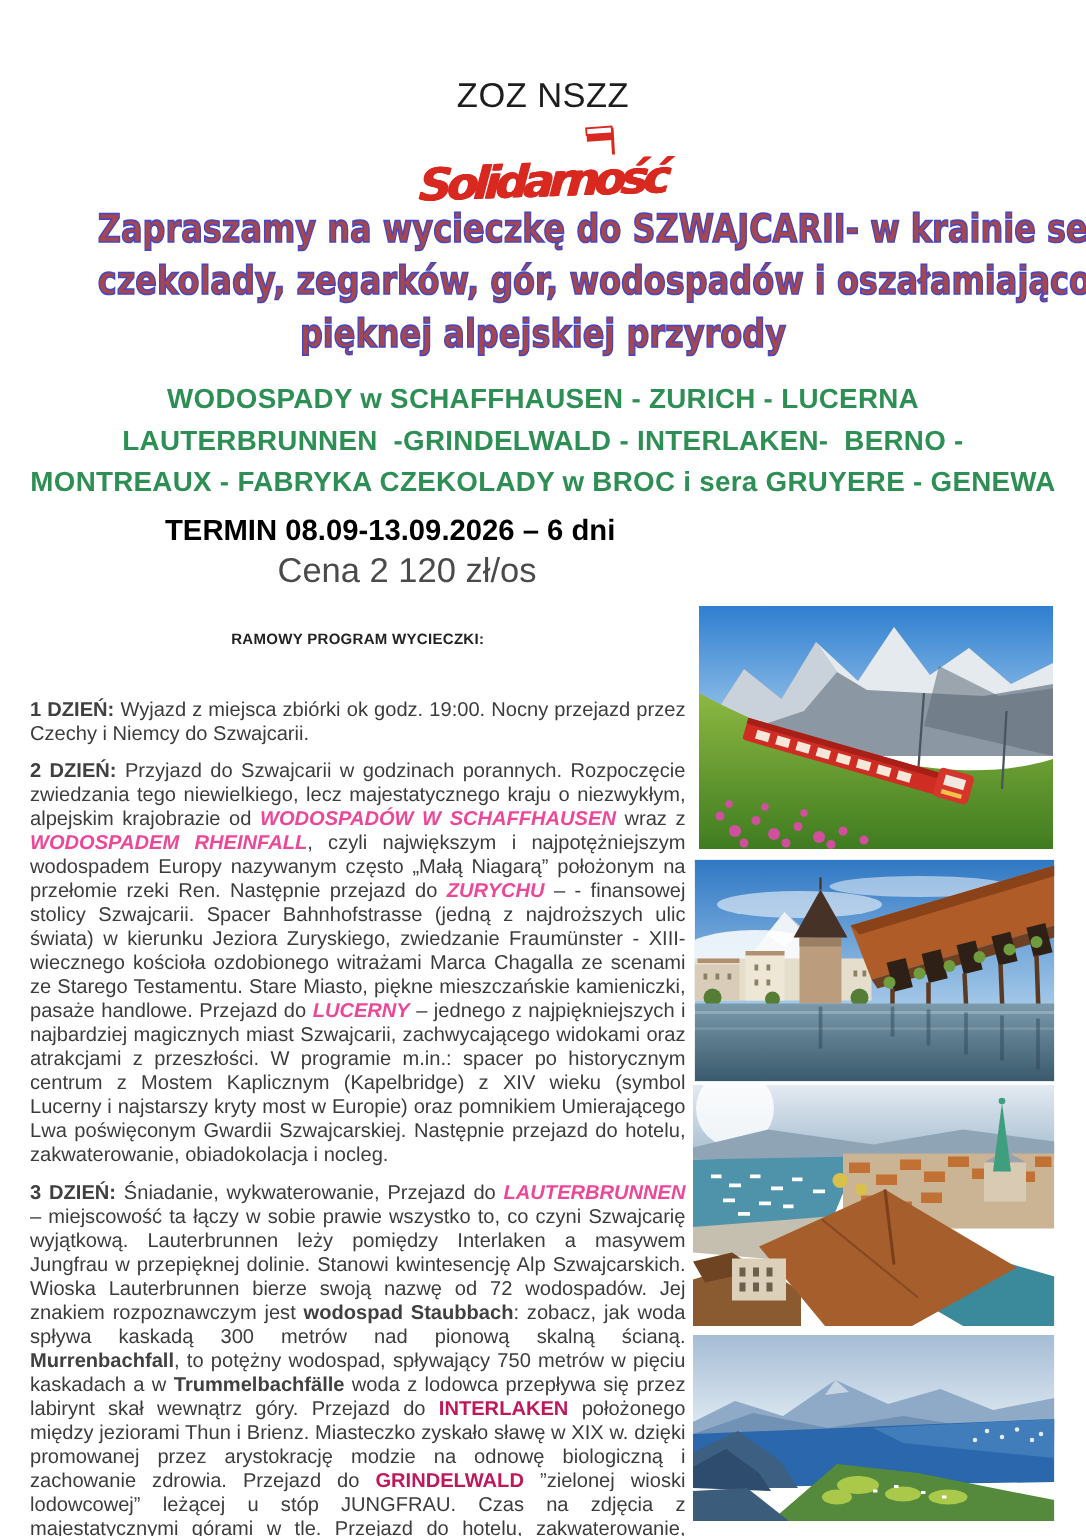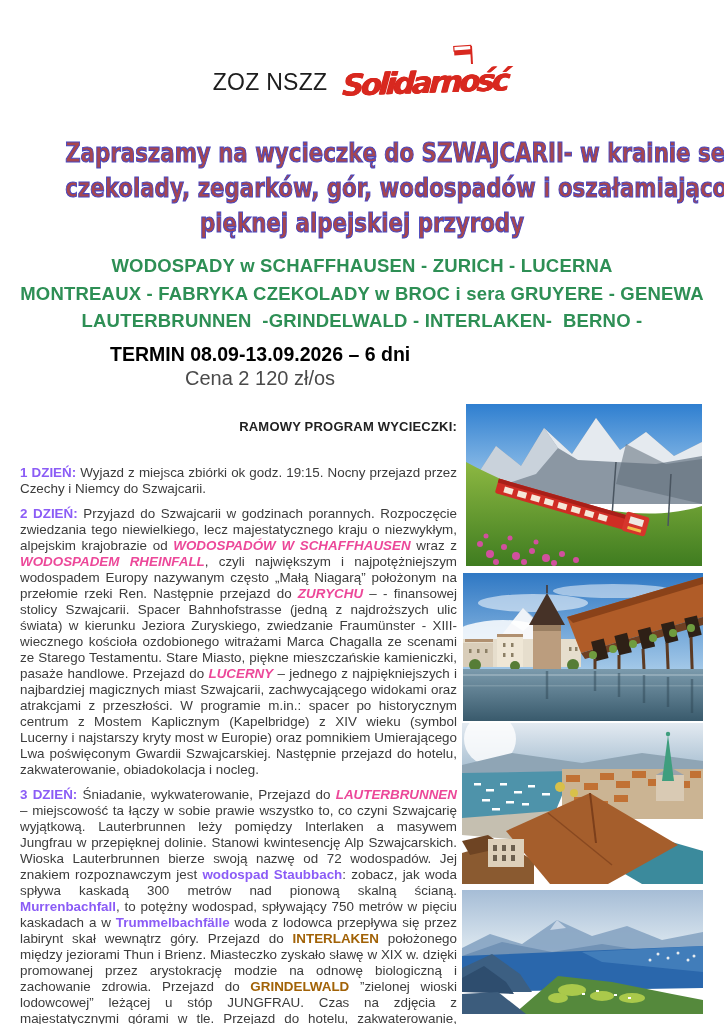--- a/index.html
+++ b/index.html
@@ -1,20 +1,20 @@
 <!DOCTYPE html>
 <html><head>
 <meta charset="utf-8">
 <style>
   html,body{margin:0;padding:0;}
   body{
     width:724px;height:1024px;position:relative;background:#ffffff;
     font-family:"Liberation Sans",sans-serif;overflow:hidden;color:#3c3c3c;
   }
-  .abs{position:absolute;}
+  .abs{position:absolute;flex-direction:column;}
 
   
   .header{top:50px;left:0;width:724px;display:flex;justify-content:center;align-items:center;gap:12px;}
   .header-text{font-size:23px;color:#1d1d1d;letter-spacing:.3px;white-space:pre;}
   .logo{position:relative;height:64px;display:flex;align-items:center;padding:0 4px;}
   .logo-text{
     font-family:"DejaVu Sans",sans-serif;font-weight:bold;font-style:italic;
     font-size:30px;letter-spacing:-3px;color:#d8281f;transform:skewX(-6deg) rotate(-2deg);
     text-shadow:0.6px 0 #d8281f,-0.6px 0 #d8281f;white-space:pre;
   }
@@ -26,30 +26,30 @@
     font-family:"DejaVu Sans",sans-serif;font-weight:bold;font-size:26px;line-height:35px;
     color:#a8464e;-webkit-text-stroke:1.1px #4747c0;transform:scaleX(.82);transform-origin:50% 50%;
     white-space:pre;
   }
 
   
   .route{top:252px;left:0;width:724px;text-align:center;}
   .route-line{font-weight:bold;font-size:18.5px;line-height:27.5px;color:#2e8f55;white-space:pre;letter-spacing:.2px;}
 
   .termin{top:343px;left:110px;font-weight:bold;font-size:19.5px;color:#000000;white-space:pre;}
-  .price{top:367px;left:185px;font-size:20px;color:#4a4a4a;white-space:pre;}
+  .price{top:367px;left:185px;font-size:23px;color:#4a4a4a;white-space:pre;}
 
   
   .program{top:419px;left:20px;width:437px;font-size:13.4px;line-height:16px;text-align:justify;}
-  .program-heading{font-size:13px;font-weight:bold;color:#222;letter-spacing:.2px;margin:0 0 30px 0;text-align:right;}
+  .program-heading{font-size:10px;font-weight:bold;color:#222;letter-spacing:.2px;margin:0 0 30px 0;text-align:center;}
   .program p{margin:0 0 9px 0;}
   .run-n{font-weight:normal;}
-  .run-b{font-weight:bold;color:#8b5cf6;}
+  .run-b{font-weight:bold;color:#404040;}
   .run-ri{font-weight:bold;font-style:italic;color:#ec4899;}
-  .run-rb{font-weight:bold;color:#a16207;}
+  .run-rb{font-weight:bold;color:#be185d;}
 
   
   .photo{position:absolute;overflow:hidden;}
   .photo svg{display:block;width:100%;height:100%;}
   .photo1{left:466px;top:404px;width:236px;height:162px;}
   .photo2{left:463px;top:573px;width:240px;height:148px;}
   .photo3{left:462px;top:723px;width:241px;height:161px;}
   .photo4{left:462px;top:890px;width:241px;height:124px;}
 </style>
 </head>
@@ -68,30 +68,30 @@
 </div>
 
 <div class="abs title">
   <div class="title-line">Zapraszamy na wycieczkę do SZWAJCARII- w krainie sera,</div>
   <div class="title-line">czekolady, zegarków, gór, wodospadów i oszałamiająco</div>
   <div class="title-line">pięknej alpejskiej przyrody</div>
 </div>
 
 <div class="abs route">
   <div class="route-line">WODOSPADY w SCHAFFHAUSEN - ZURICH - LUCERNA</div>
+  <div class="route-line">LAUTERBRUNNEN  -GRINDELWALD - INTERLAKEN-  BERNO -</div>
   <div class="route-line">MONTREAUX - FABRYKA CZEKOLADY w BROC i sera GRUYERE - GENEWA</div>
-  <div class="route-line">LAUTERBRUNNEN  -GRINDELWALD - INTERLAKEN-  BERNO -</div>
 </div>
 
 <div class="abs termin">TERMIN 08.09-13.09.2026 – 6 dni</div>
 <div class="abs price">Cena 2 120 zł/os</div>
 
 <div class="abs program">
   <div class="program-heading">RAMOWY PROGRAM WYCIECZKI:</div>
-  <p><span class="run-b">1 DZIEŃ:</span><span class="run-n">  Wyjazd z miejsca zbiórki ok godz. 19:15. Nocny przejazd przez Czechy i Niemcy do Szwajcarii.</span></p>
+  <p><span class="run-b">1 DZIEŃ:</span><span class="run-n">  Wyjazd z miejsca zbiórki ok godz. 19:00. Nocny przejazd przez Czechy i Niemcy do Szwajcarii.</span></p>
   <p><span class="run-b">2 DZIEŃ: </span><span class="run-n">Przyjazd do Szwajcarii w godzinach porannych. Rozpoczęcie zwiedzania tego niewielkiego, lecz majestatycznego kraju o niezwykłym, alpejskim krajobrazie od </span><span class="run-ri">WODOSPADÓW W SCHAFFHAUSEN</span><span class="run-n"> wraz z </span><span class="run-ri">WODOSPADEM RHEINFALL</span><span class="run-n">, czyli największym i najpotężniejszym wodospadem Europy nazywanym często „Małą Niagarą” położonym na przełomie rzeki Ren. Następnie przejazd do </span><span class="run-ri">ZURYCHU</span><span class="run-n"> – - finansowej stolicy Szwajcarii. Spacer Bahnhofstrasse (jedną z najdroższych ulic świata) w kierunku Jeziora Zuryskiego, zwiedzanie Fraumünster - XIII-wiecznego kościoła ozdobionego witrażami Marca Chagalla ze scenami ze Starego Testamentu. Stare Miasto, piękne mieszczańskie kamieniczki, pasaże handlowe. Przejazd do </span><span class="run-ri">LUCERNY</span><span class="run-n"> – jednego z najpiękniejszych i najbardziej magicznych miast Szwajcarii, zachwycającego widokami oraz atrakcjami z przeszłości. W programie m.in.: spacer po historycznym centrum z Mostem Kaplicznym (Kapelbridge) z XIV wieku (symbol Lucerny i najstarszy kryty most w Europie) oraz pomnikiem Umierającego Lwa poświęconym Gwardii Szwajcarskiej. Następnie przejazd do hotelu, zakwaterowanie, obiadokolacja i nocleg.</span></p>
   <p><span class="run-b">3 DZIEŃ: </span><span class="run-n">Śniadanie, wykwaterowanie,  Przejazd do </span><span class="run-ri">LAUTERBRUNNEN</span><span class="run-n"> – miejscowość ta łączy w sobie prawie wszystko to, co czyni Szwajcarię wyjątkową. Lauterbrunnen leży pomiędzy Interlaken a masywem Jungfrau w przepięknej dolinie. Stanowi kwintesencję Alp Szwajcarskich. Wioska Lauterbrunnen bierze swoją nazwę od 72 wodospadów. Jej znakiem rozpoznawczym jest </span><span class="run-b">wodospad Staubbach</span><span class="run-n">: zobacz, jak woda spływa kaskadą 300 metrów nad pionową skalną ścianą. </span><span class="run-b">Murrenbachfall</span><span class="run-n">, to potężny wodospad, spływający 750 metrów w pięciu kaskadach a w </span><span class="run-b">Trummelbachfälle</span><span class="run-n"> woda z lodowca przepływa się przez labirynt skał wewnątrz góry. Przejazd do </span><span class="run-rb">INTERLAKEN</span><span class="run-n"> położonego między jeziorami Thun i Brienz. Miasteczko zyskało sławę w XIX w. dzięki promowanej przez arystokrację modzie na odnowę biologiczną i zachowanie zdrowia. Przejazd do </span><span class="run-rb">GRINDELWALD</span><span class="run-n"> ”zielonej wioski lodowcowej” leżącej u stóp JUNGFRAU. Czas na zdjęcia  z majestatycznymi górami w tle. Przejazd do hotelu, zakwaterowanie, obiadokolacja , nocleg</span></p>
 </div>
 
 <div class="abs photo photo1">
   <svg viewBox="0 0 236 162" preserveAspectRatio="none">
     <defs>
       <linearGradient id="sky1" x1="0" y1="0" x2="0" y2="1">
         <stop offset="0" stop-color="#2f7fd0"></stop>
           <stop offset="1" stop-color="#a9cfee"></stop>

